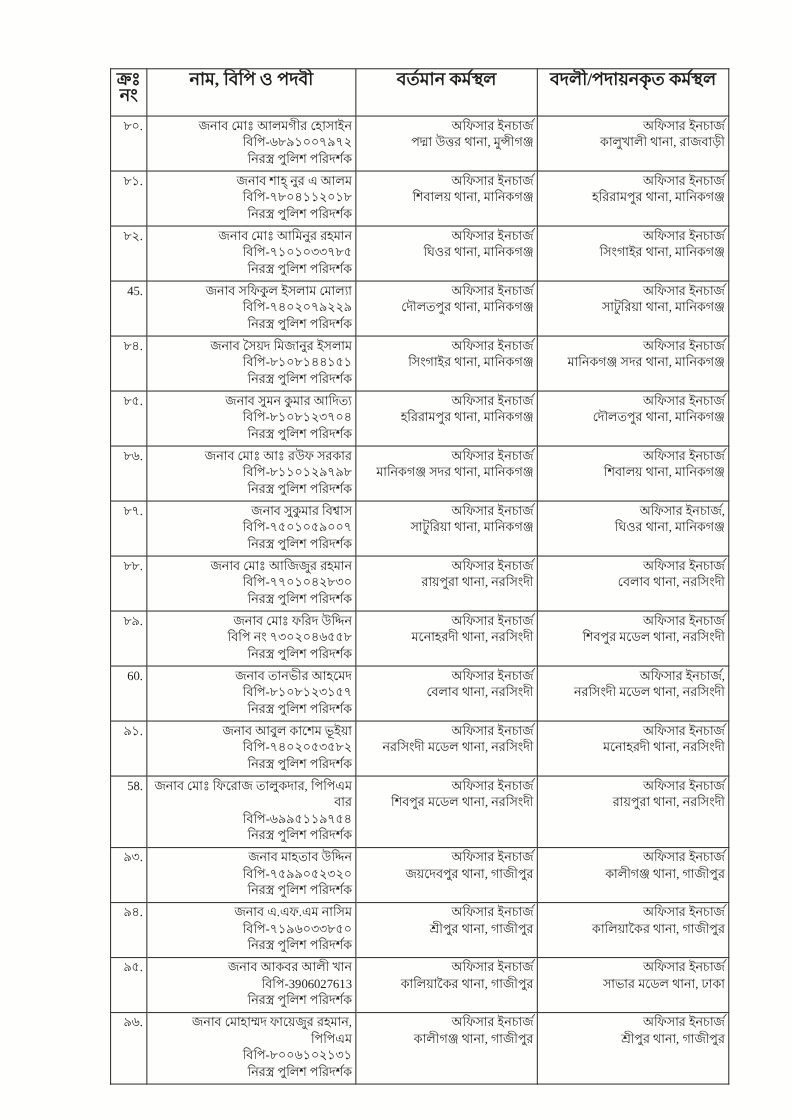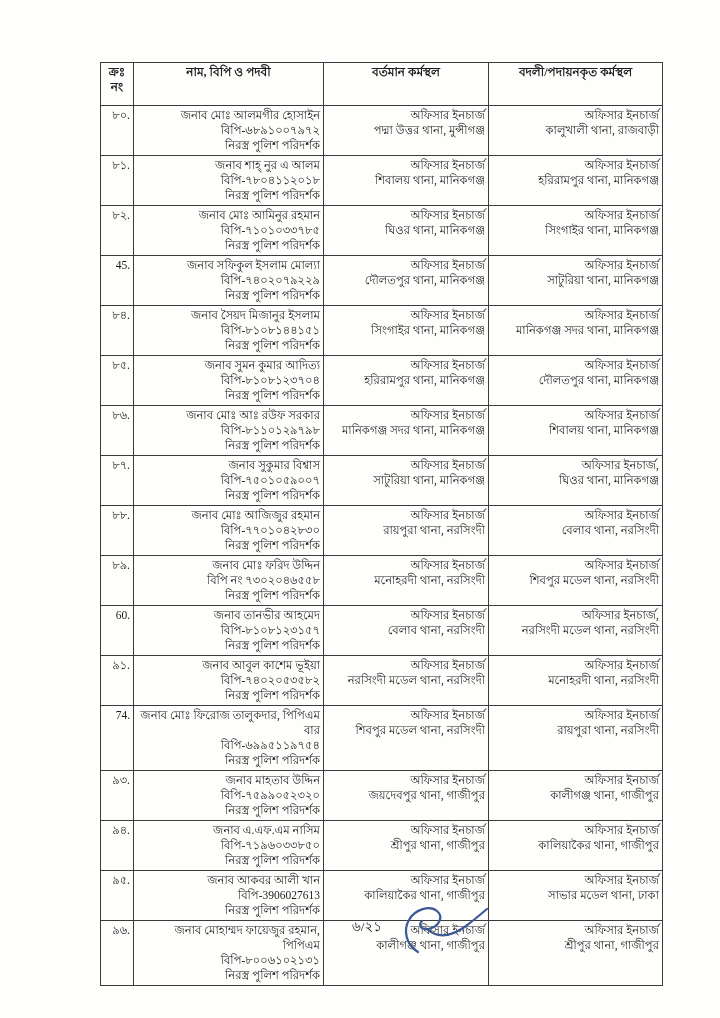--- a/index.html
+++ b/index.html
@@ -35,21 +35,21 @@
     overflow: hidden;
   }
   col.c1 { width: 33px; }
   col.c2 { width: 190px; }
   col.c3 { width: 165px; }
   col.c4 { width: 174px; }
   thead th {
     height: 38px;
     font-weight: bold;
     text-align: center;
-    font-size: 12px;
+    font-size: 16px;
     vertical-align: top;
     padding-top: 4px;
   }
   tbody tr { height: 46px; }
   td.c-serial {
     text-align: right;
     padding-left: 5px;
     padding-top: 4px;
   }
   td.c-name {
@@ -303,21 +303,21 @@
             <div>অফিসার ইনচার্জ</div>
             <div>নরসিংদী মডেল থানা, নরসিংদী</div>
           </td>
       <td class="c-transfer">
             <div>অফিসার ইনচার্জ</div>
             <div>মনোহরদী থানা, নরসিংদী</div>
           </td>
     </tr>
 
     <tr>
-      <td class="c-serial">74.</td>
+      <td class="c-serial">58.</td>
       <td class="c-name">
             <div>জনাব মোঃ ফিরোজ তালুকদার, পিপিএম বার</div>
             <div>বিপি-৬৯৯৫১১৯৭৫৪</div>
             <div>নিরস্ত্র পুলিশ পরিদর্শক</div>
           </td>
       <td class="c-current">
             <div>অফিসার ইনচার্জ</div>
             <div>শিবপুর মডেল থানা, নরসিংদী</div>
           </td>
       <td class="c-transfer">
@@ -389,23 +389,14 @@
             <div>কালীগঞ্জ থানা, গাজীপুর</div>
           </td>
       <td class="c-transfer">
             <div>অফিসার ইনচার্জ</div>
             <div>শ্রীপুর থানা, গাজীপুর</div>
           </td>
     </tr>
   </tbody>
   </table>
 
-  <div class="footer">
-    <span class="page-number">৬/২১</span>
-    <svg class="signature" width="95" height="58" viewBox="0 0 95 58">
-      <g fill="none" stroke="#3c5a96" stroke-width="2.2" stroke-linecap="round">
-        <path d="M 22,52 C 10,45 7,30 13,20 C 19,9 34,5 41,11 C 48,17 43,27 32,29 C 25,30 22,25 26,21"></path>
-        <path d="M 31,29 C 42,39 56,36 70,26 C 78,20 85,14 91,9"></path>
-      </g>
-    </svg>
-  </div>
 
 </div>
 
 </body></html>

